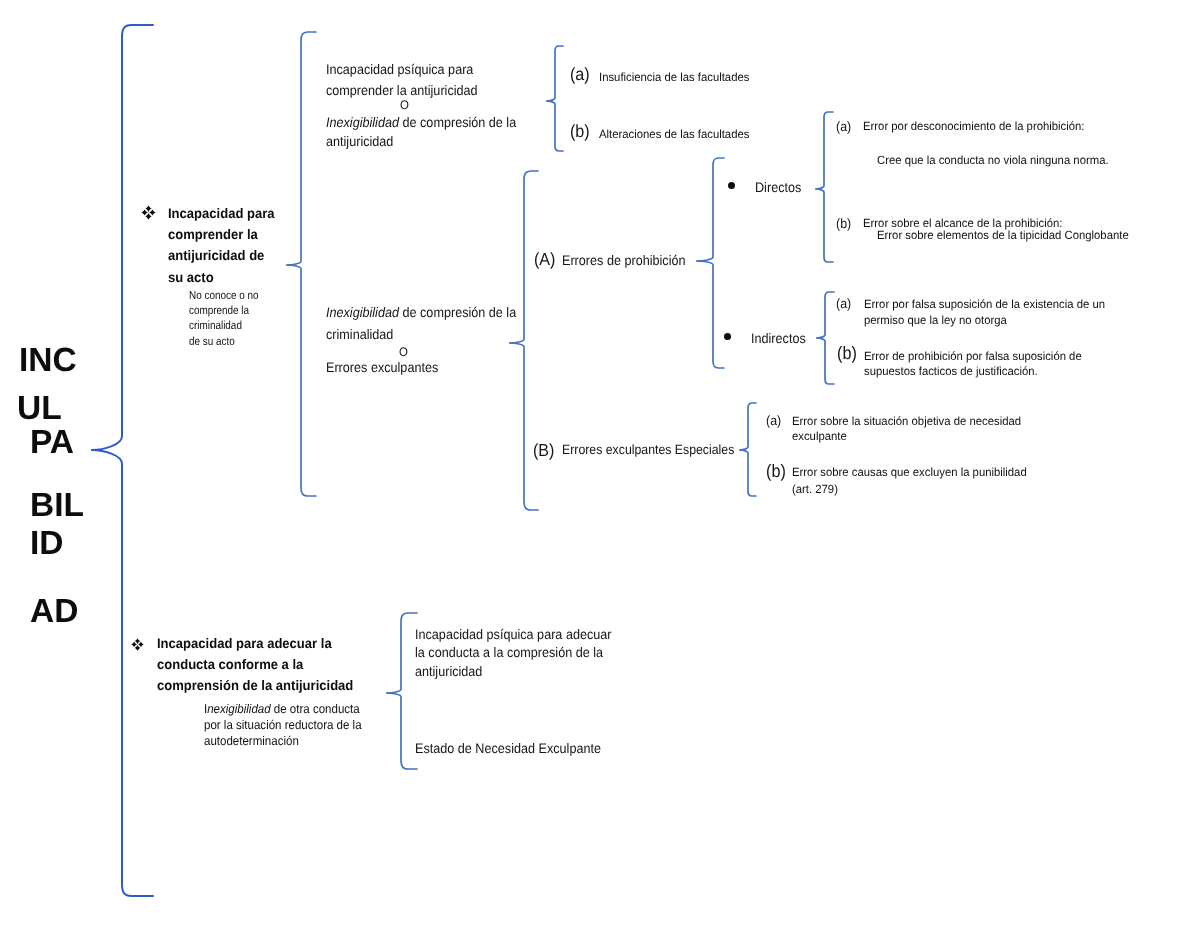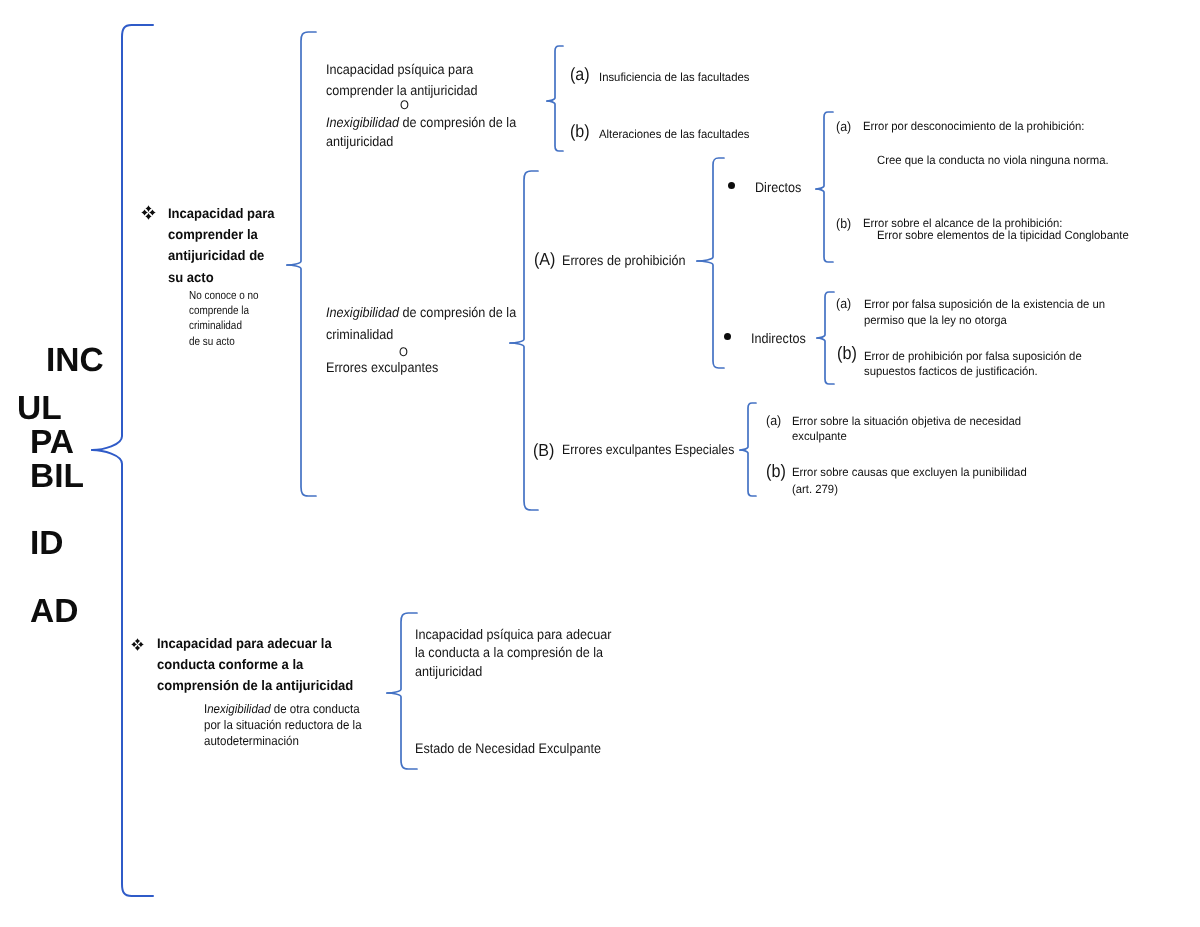--- a/index.html
+++ b/index.html
@@ -64,24 +64,24 @@
           <path id="b7B" d="M 834 384 L 829 384 C 825.75 384 825 382.25 825 379 L 825 341.22 C 825 339.176 820.04 338 817 338"></path>
         </g>
     <g stroke="#4472c4" stroke-width="1.7">
           <path id="b8A" d="M 756 403 L 752 403 C 748.75 403 748 404.75 748 408 L 748 446.78 C 748 448.824 743.04 450 740 450"></path>
           <path id="b8B" d="M 756 496 L 752 496 C 748.75 496 748 494.25 748 491 L 748 453.22 C 748 451.176 743.04 450 740 450"></path>
         </g>
   </g>
 </svg>
 
 <div>
-      <div class="title-word" style="left:46px;top:343.7px">INC</div>
+      <div class="title-word" style="left:19px;top:343.7px">INC</div>
       <div class="title-word" style="left:17px;top:392.2px">UL</div>
       <div class="title-word" style="left:30px;top:426px">PA</div>
-      <div class="title-word" style="left:30px;top:460px">BIL</div>
+      <div class="title-word" style="left:30px;top:489px">BIL</div>
       <div class="title-word" style="left:30px;top:527px">ID</div>
       <div class="title-word" style="left:30px;top:595px">AD</div>
     </div>
 
 <div class="txt" style="left:141px;top:205px;width:15px;height:15px;line-height:0"><svg width="100%" height="100%" viewBox="0 0 13 13">
         <g fill="#0d0d0d">
           <path d="M6.5 0.2 C7.2 1.7 7.9 2.4 9.2 3.1 C7.9 3.8 7.2 4.5 6.5 6.0 C5.8 4.5 5.1 3.8 3.8 3.1 C5.1 2.4 5.8 1.7 6.5 0.2 Z"></path>
           <path d="M0.2 6.5 C1.7 5.8 2.4 5.1 3.1 3.8 C3.8 5.1 4.5 5.8 6.0 6.5 C4.5 7.2 3.8 7.9 3.1 9.2 C2.4 7.9 1.7 7.2 0.2 6.5 Z"></path>
           <path d="M12.8 6.5 C11.3 7.2 10.6 7.9 9.9 9.2 C9.2 7.9 8.5 7.2 7.0 6.5 C8.5 5.8 9.2 5.1 9.9 3.8 C10.6 5.1 11.3 5.8 12.8 6.5 Z"></path>
           <path d="M6.5 12.8 C5.8 11.3 5.1 10.6 3.8 9.9 C5.1 9.2 5.8 8.5 6.5 7.0 C7.2 8.5 7.9 9.2 9.2 9.9 C7.9 10.6 7.2 11.3 6.5 12.8 Z"></path>

